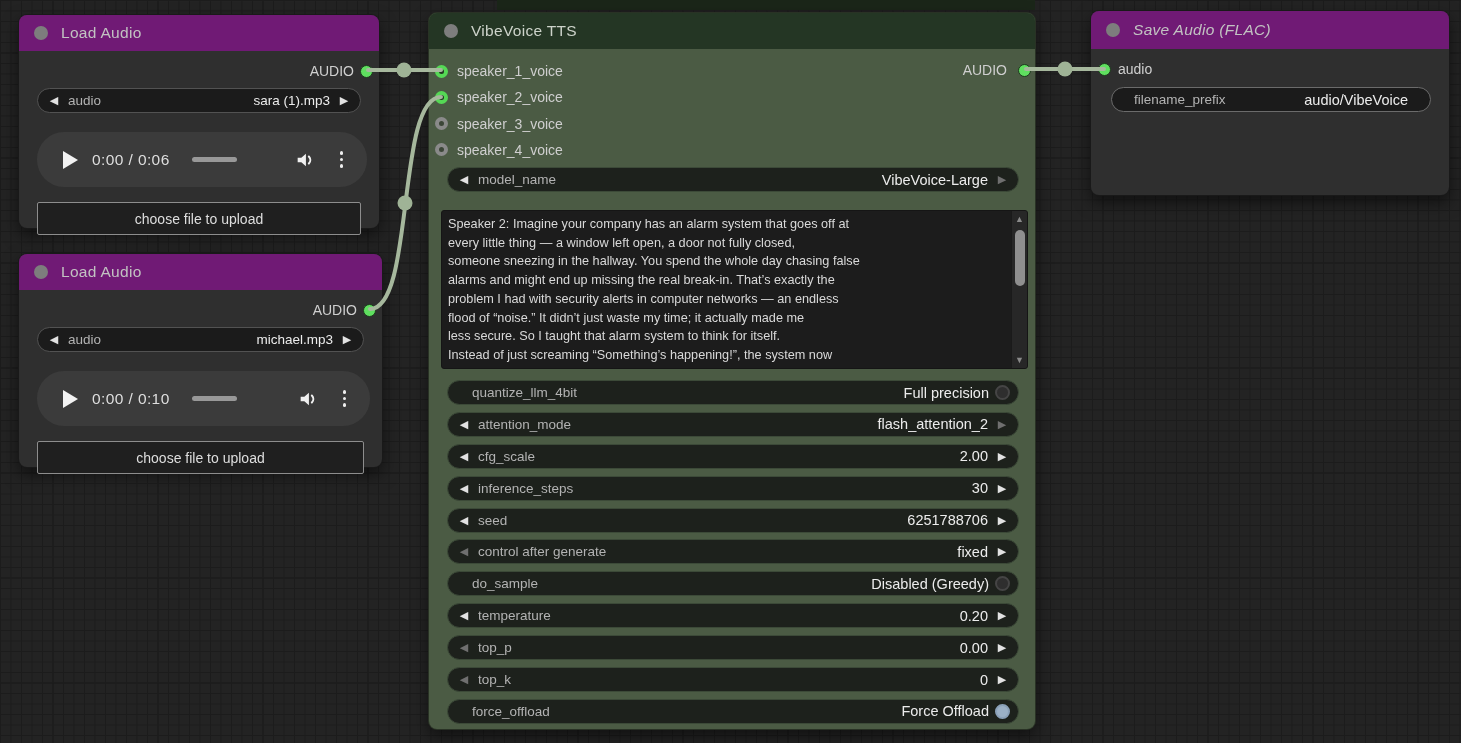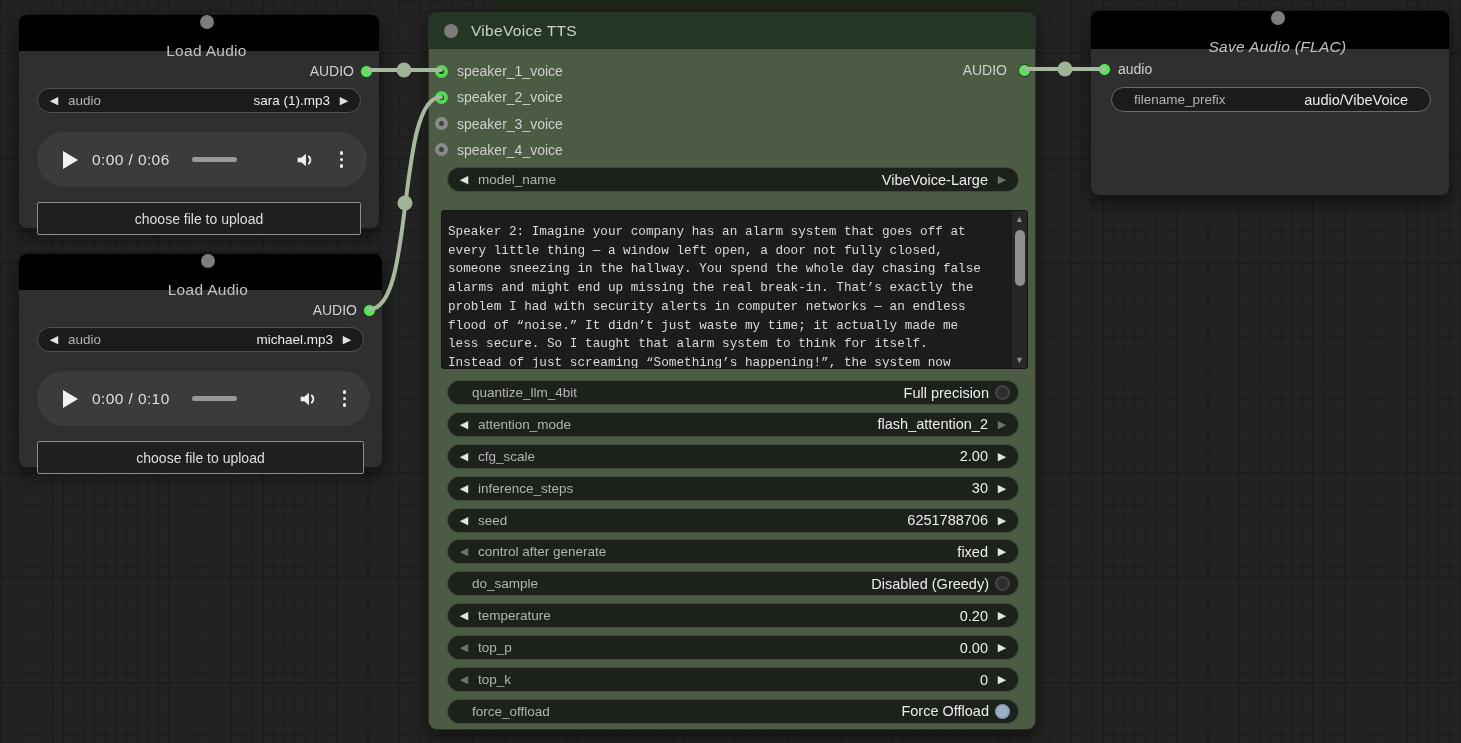--- a/index.html
+++ b/index.html
@@ -13,21 +13,21 @@
       linear-gradient(rgba(0,0,0,.28) 1px, transparent 1px),
       linear-gradient(90deg,rgba(0,0,0,.28) 1px, transparent 1px);
     background-size:10.5px 10.5px,10.5px 10.5px,52.5px 52.5px,52.5px 52.5px;
   }
   .top-strip{position:absolute;left:497px;top:0;width:538px;height:10px;background:#1b2619;}
   
   .node{position:absolute;border-radius:9px;box-shadow:0 7px 16px rgba(0,0,0,.5);border:1px solid rgba(0,0,0,.45);box-sizing:border-box;}
   .node-gray{background:#2f2f2f;}
   .node-green{background:#4b5b44;}
   .hdr{height:36px;display:flex;align-items:center;padding-left:15px;border-radius:8px 8px 0 0;gap:13px;}
-  .hdr-gray{background:#000000;flex-direction:column;}
+  .hdr-gray{background:#701a75;}
   .hdr-green{background:#243624;}
   .hdr-dot{width:14px;height:14px;border-radius:50%;background:#7d7d7d;flex:0 0 auto;}
   .hdr-title{font-size:15.5px;color:#c2c2c2;letter-spacing:.3px;white-space:nowrap;}
   .node-green .hdr-title{color:#cdd3ca;}
   
   .port-row{position:absolute;display:flex;align-items:center;gap:9px;height:18px;}
   .port-label{font-size:14px;color:#cfcfcf;white-space:nowrap;}
   .dot{width:13px;height:13px;border-radius:50%;box-sizing:border-box;flex:0 0 auto;}
   .dot-out{background:#5fdf5f;border:1px solid #1d3a1d;}
   .dot-ring-green{background:transparent;border:4px solid #55d855;background-color:#223422;}
@@ -39,22 +39,22 @@
   .pill .w-label{color:#b3b3b3;white-space:nowrap;}
   .pill .spacer{flex:1;}
   .pill .w-value{color:#ececec;white-space:nowrap;}
   .arrow{font-size:11px;color:#e2e2e2;width:16px;text-align:center;flex:0 0 auto;line-height:1;}
   .arrow.dim{color:#6f6f6f;}
   .toggle{width:15px;height:15px;border-radius:50%;flex:0 0 auto;box-sizing:border-box;}
   .toggle.off{background:#2e2e2e;border:2px solid #454545;}
   .toggle.on{background:#9bb0c6;border:2px solid #8aa0b8;}
   
   .txt{position:absolute;background:#1c1c1c;border:1px solid #151515;border-radius:3px;display:flex;overflow:hidden;}
-  .txt-body{flex:1;font-family:Liberation Mono, monospace;font-size:12.7px;line-height:18.7px;color:#d9d9d9;
-            padding:12px 2px 0 6px;white-space:pre-wrap;overflow:hidden;}
+  .txt-body{flex:1;font-family:Liberation Sans, sans-serif;font-size:12.7px;line-height:18.7px;color:#d9d9d9;
+            padding:4px 2px 0 6px;white-space:pre-wrap;overflow:hidden;}
   .sbar{width:15px;background:#272727;position:relative;border-left:1px solid #1a1a1a;}
   .sbar .s-up,.sbar .s-down{position:absolute;left:0;width:15px;text-align:center;font-size:9px;color:#8a8a8a;}
   .sbar .s-up{top:3px;} .sbar .s-down{bottom:3px;}
   .sbar .s-thumb{position:absolute;left:2.5px;top:19px;width:10px;height:56px;border-radius:5px;background:#8f8f8f;}
   
   .player{position:absolute;height:55px;background:#3b3b3b;border-radius:27px;display:flex;align-items:center;padding:0 20px;box-sizing:border-box;gap:14px;}
   .play-btn{width:0;height:0;border-left:15px solid #f2f2f2;border-top:9px solid transparent;border-bottom:9px solid transparent;margin-left:6px;flex:0 0 auto;}
   .p-time{font-size:15.5px;color:#dedede;white-space:nowrap;letter-spacing:.4px;}
   .seek{width:45px;height:5px;border-radius:3px;background:#989898;margin-left:8px;}
   .vol{margin-left:auto;display:flex;align-items:center;}

